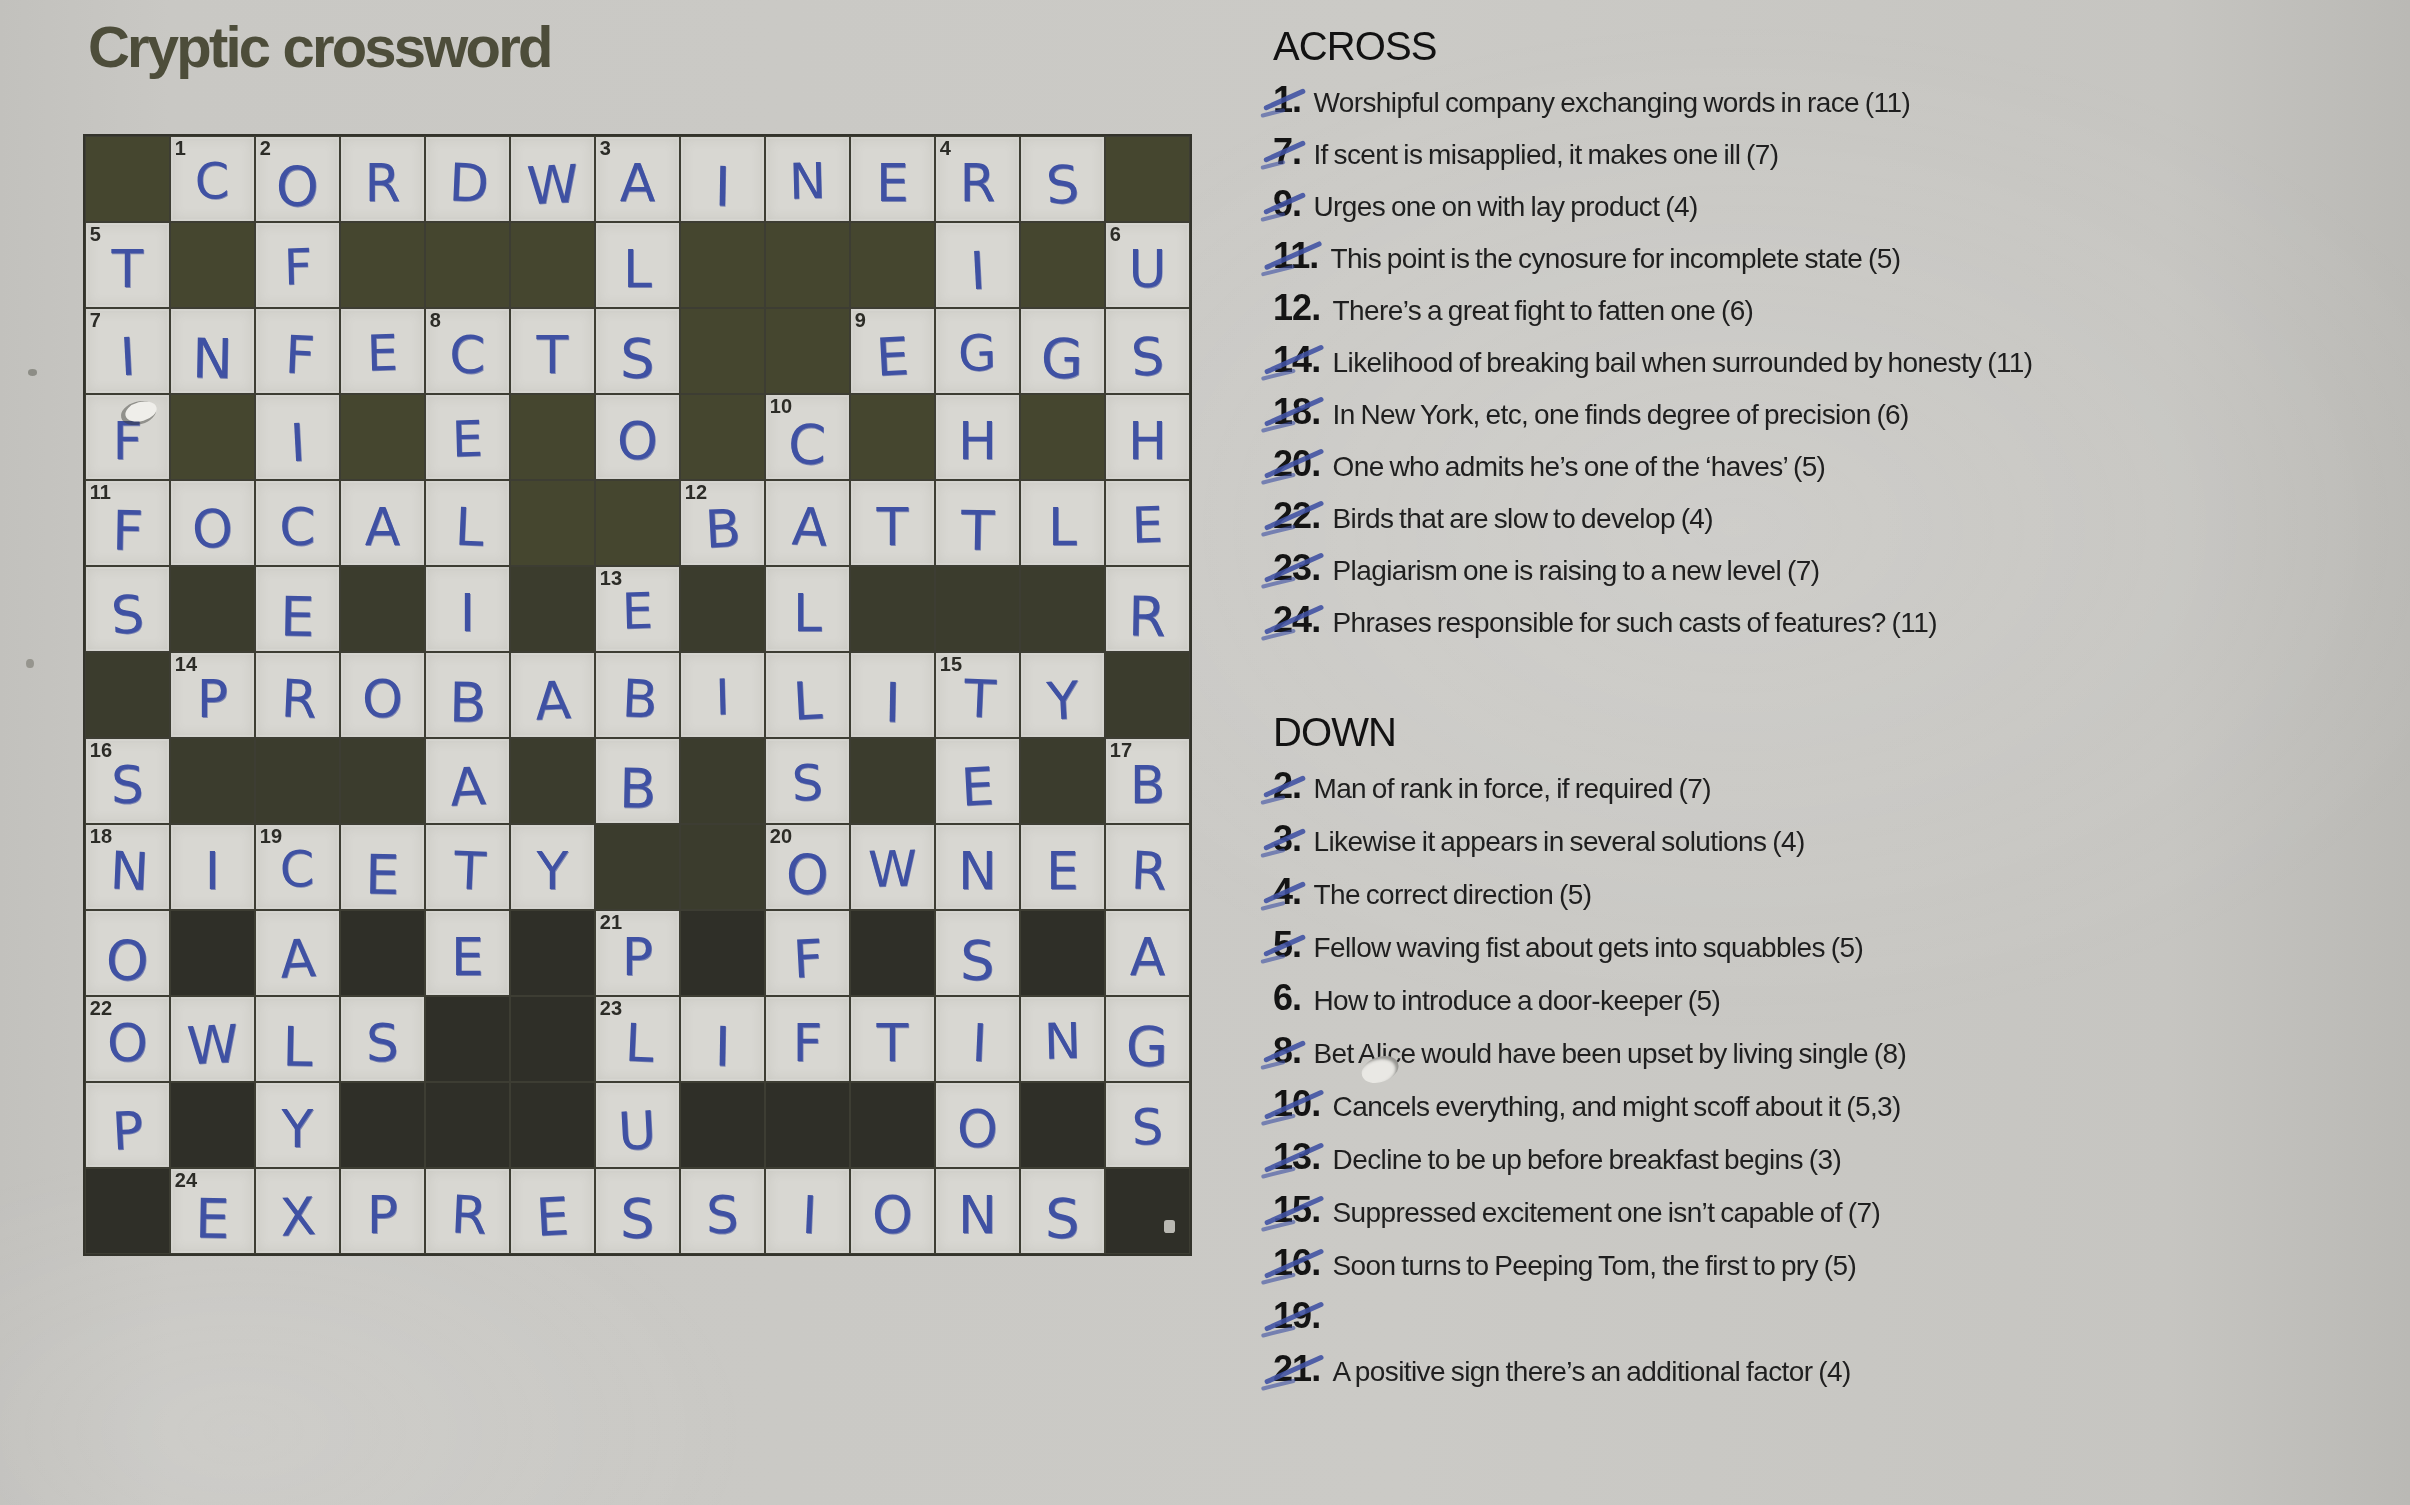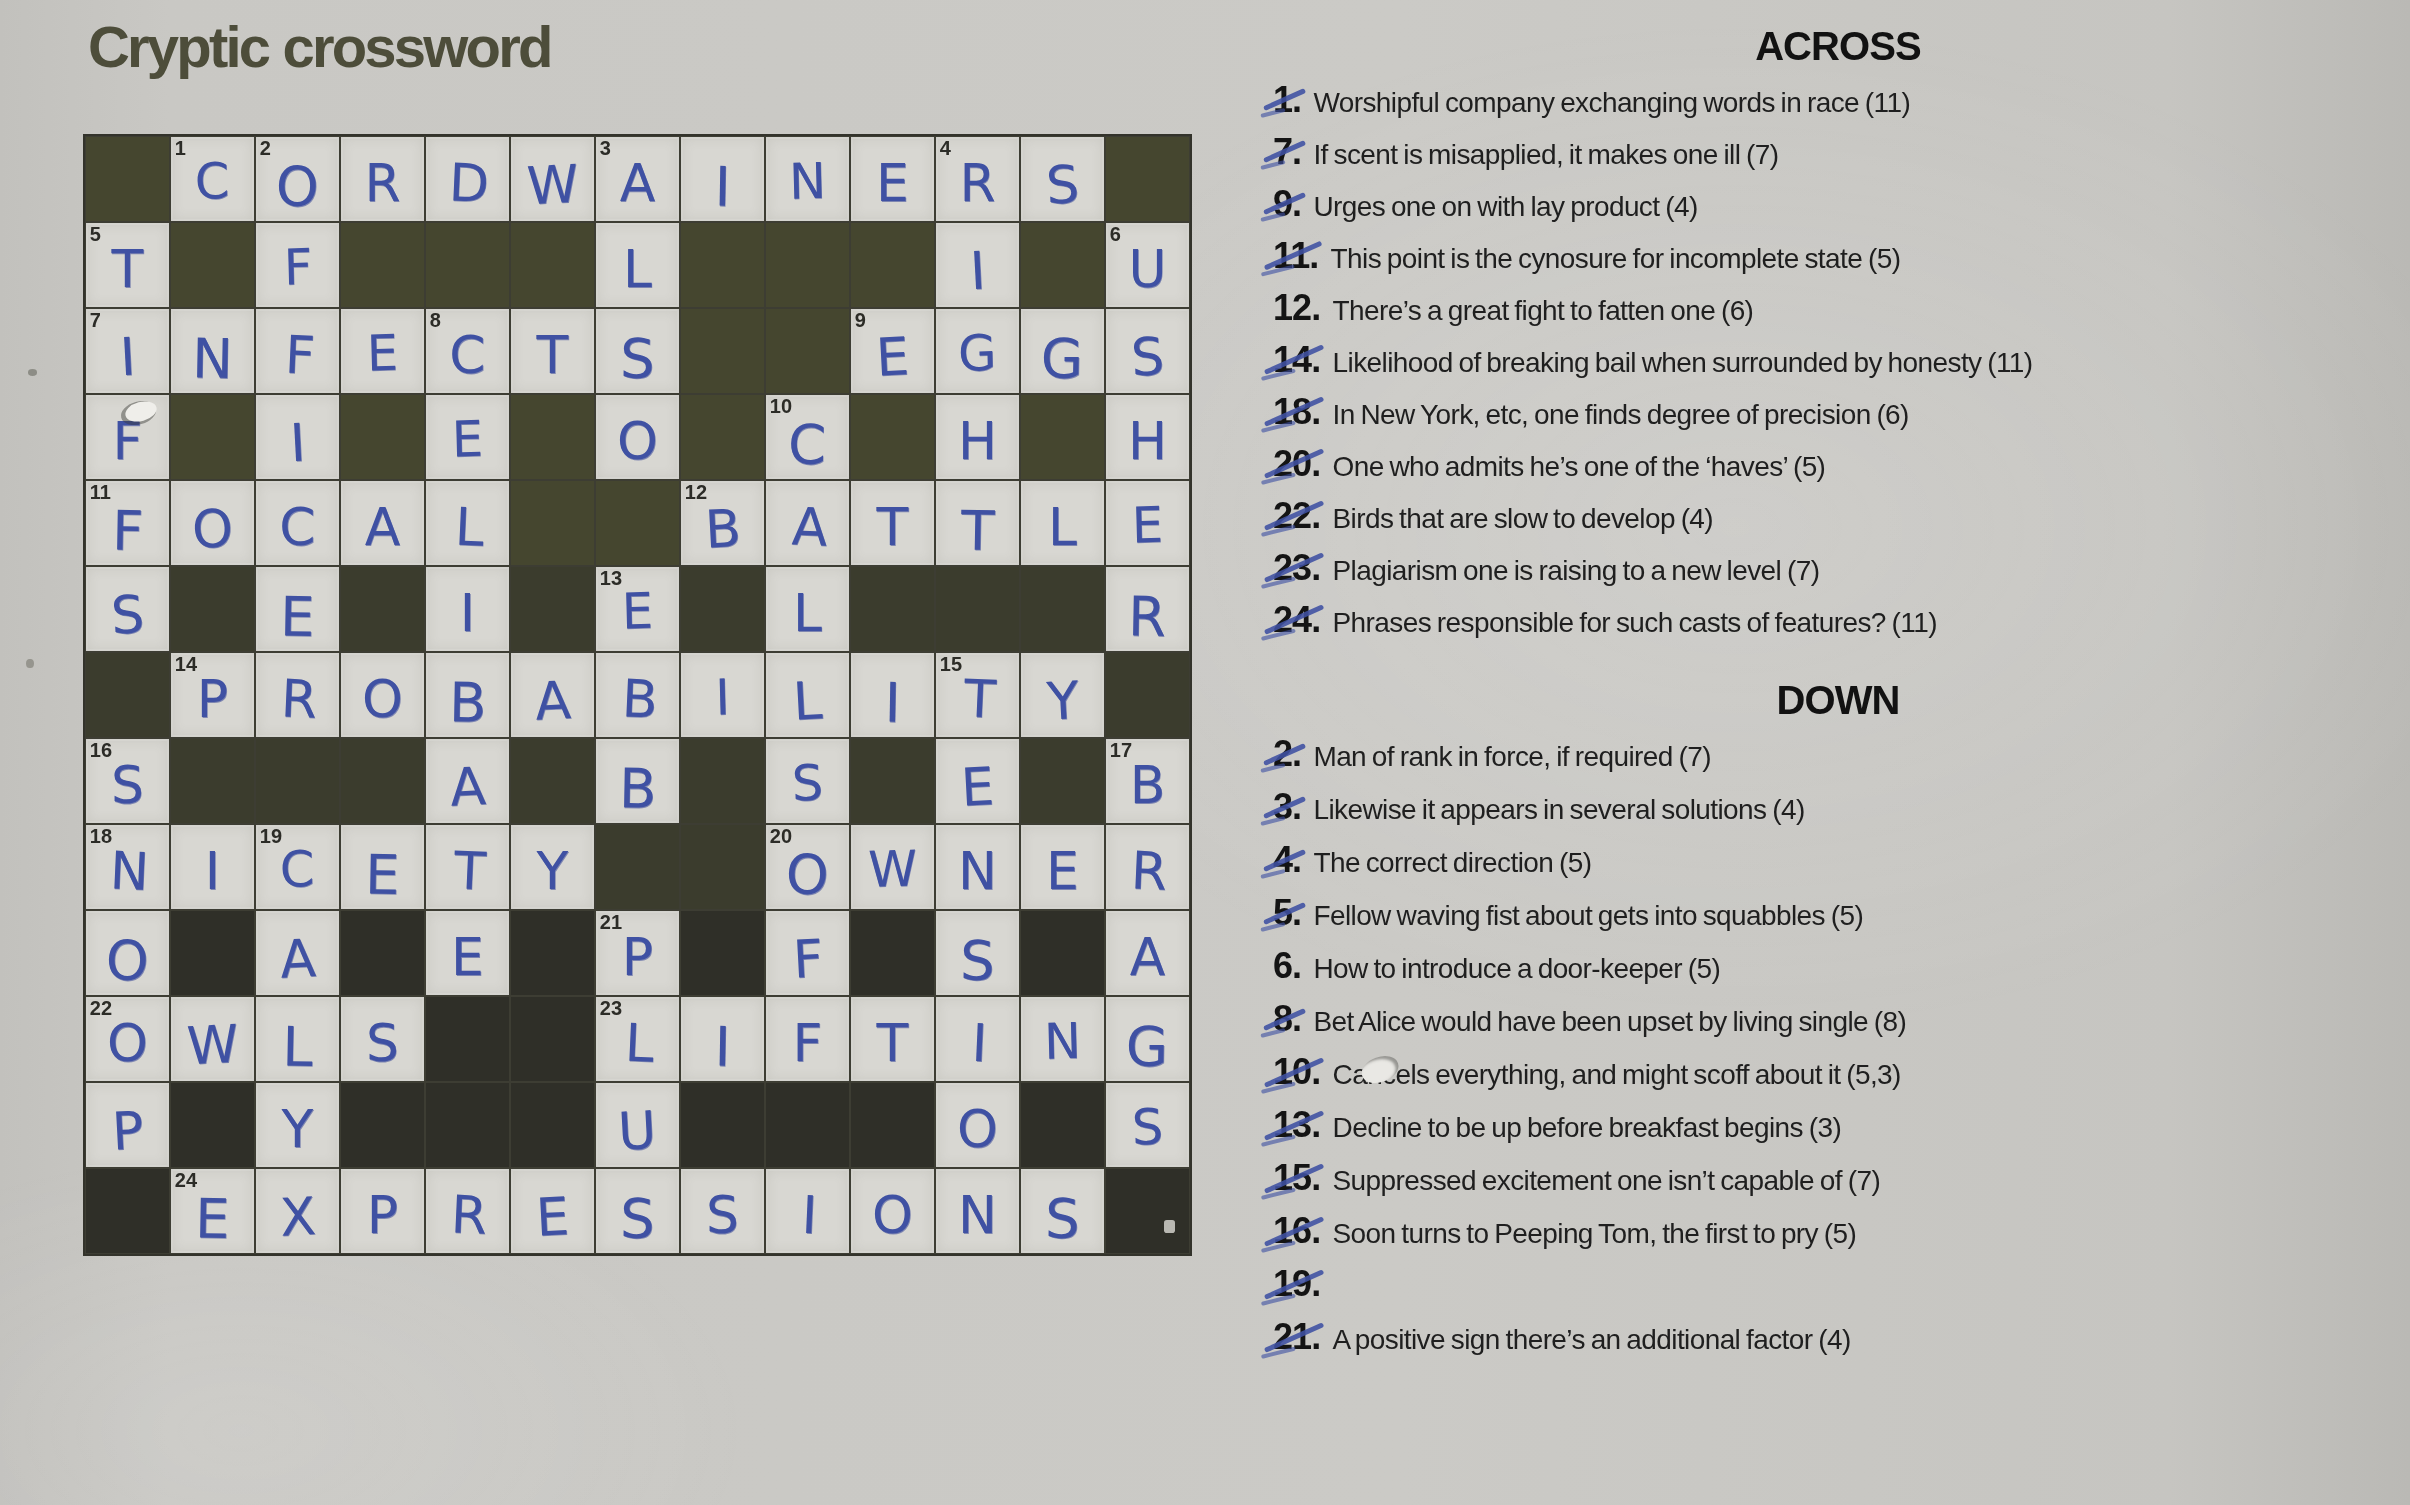--- a/index.html
+++ b/index.html
@@ -42,24 +42,24 @@
     font-size:52px;color:#3f51a3;line-height:1;margin-top:7.5px;
     text-shadow:0.6px 0.8px 0.5px rgba(52,68,150,0.55);
   }
   .cell:nth-child(3n) .letter{transform:rotate(-3deg) translateY(1.9px);}
   .cell:nth-child(4n+1) .letter{transform:rotate(2.5deg) translateX(1.9px);}
   .cell:nth-child(7n+2) .letter{transform:rotate(-1.5deg) translateY(-1.9px) scale(0.95);}
   .cell:nth-child(5n+3) .letter{transform:rotate(1deg) translateY(3.8px) scale(1.05);}
   
   .clues{position:absolute;left:1273px;top:24.5px;width:1130px;color:#1e1e1e;}
   .heading{
-    font-size:40px;font-weight:bold;color:#121212;
-    letter-spacing:-0.9px;line-height:43px;text-align:center;
-  }
-  .heading.down{margin-top:28px;}
+    font-size:40px;font-weight:normal;color:#121212;
+    letter-spacing:-0.9px;line-height:43px;
+  }
+  .heading.down{margin-top:60px;}
   .list{margin-top:11.3px;}
   .clue{display:flex;align-items:baseline;}
   .list.across .clue{height:52px;}
   .list.down .clue{height:53px;}
   .num{
     position:relative;font-size:36px;font-weight:bold;color:#141414;
     margin-right:12.2px;white-space:nowrap;letter-spacing:-0.9px;
   }
   .strike{
     position:absolute;left:-11.3px;top:44%;width:calc(100% + 17px);height:4.7px;

